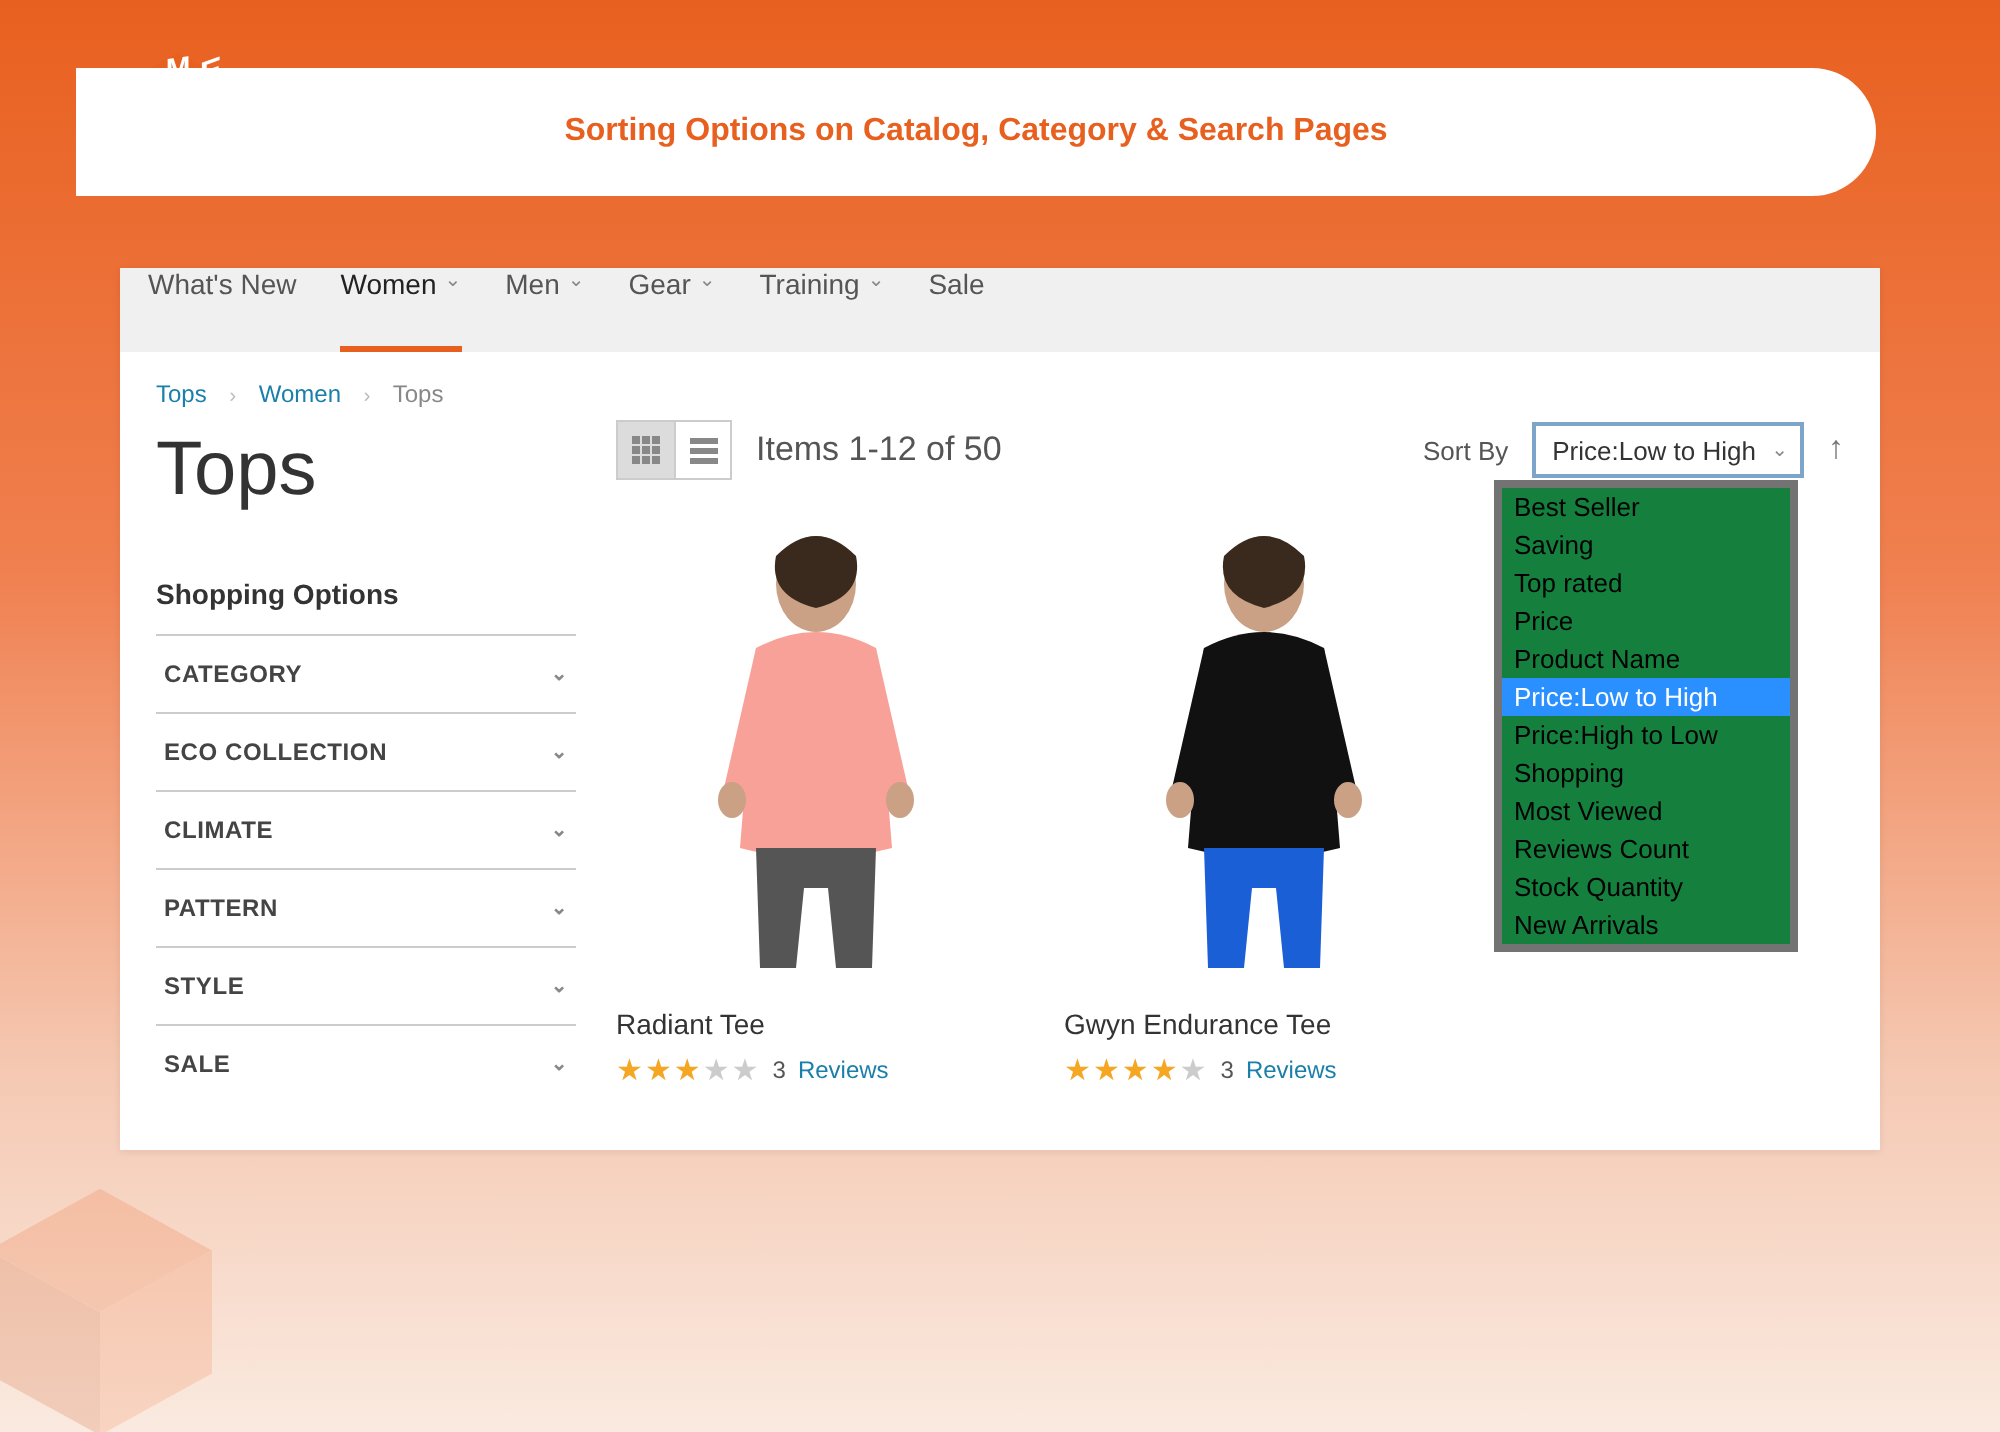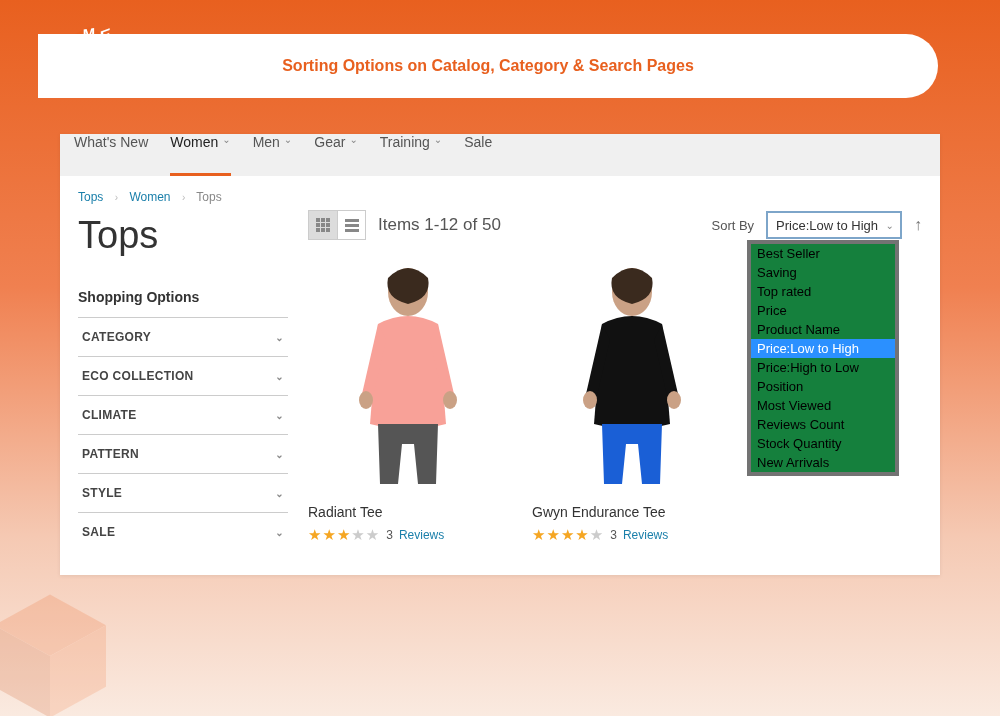--- a/index.html
+++ b/index.html
@@ -313,21 +313,21 @@
         <span class="asc-icon">↑</span>
 
         <div class="dropdown" id="dropdown">
             <div>Best Seller</div>
             <div>Saving</div>
             <div>Top rated</div>
             <div>Price</div>
             <div>Product Name</div>
             <div class="sel">Price:Low to High</div>
             <div>Price:High to Low</div>
-            <div>Position</div>
+            <div>Shopping</div>
             <div>Most Viewed</div>
             <div>Reviews Count</div>
             <div>Stock Quantity</div>
             <div>New Arrivals</div>
           </div>
       </div>
 
       <div class="products" id="products">
           <div class="product">
             <div class="product-img">

